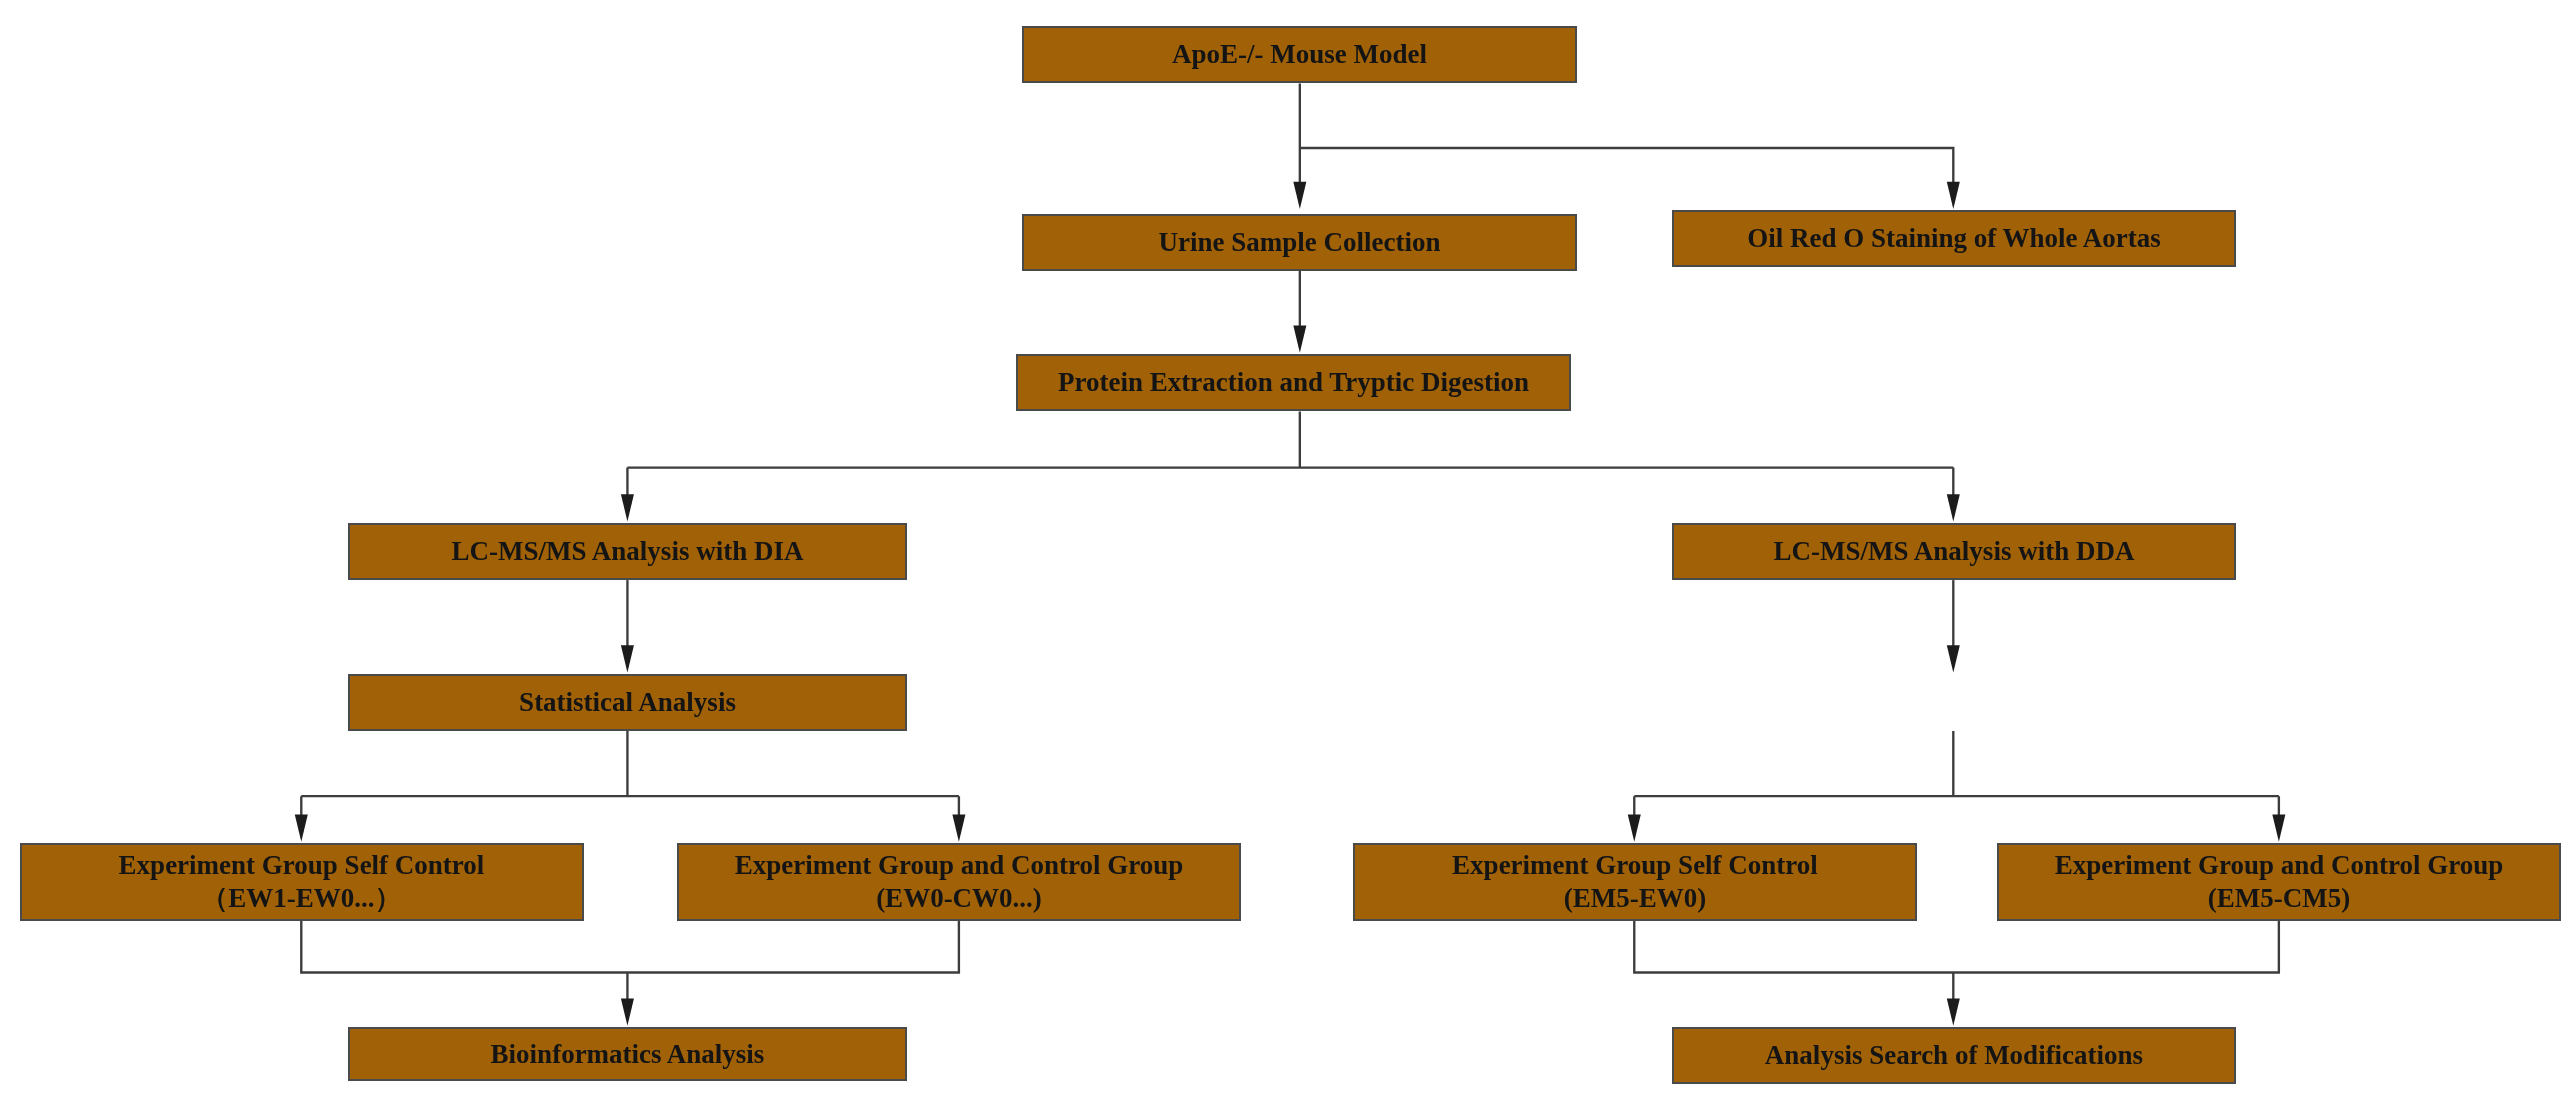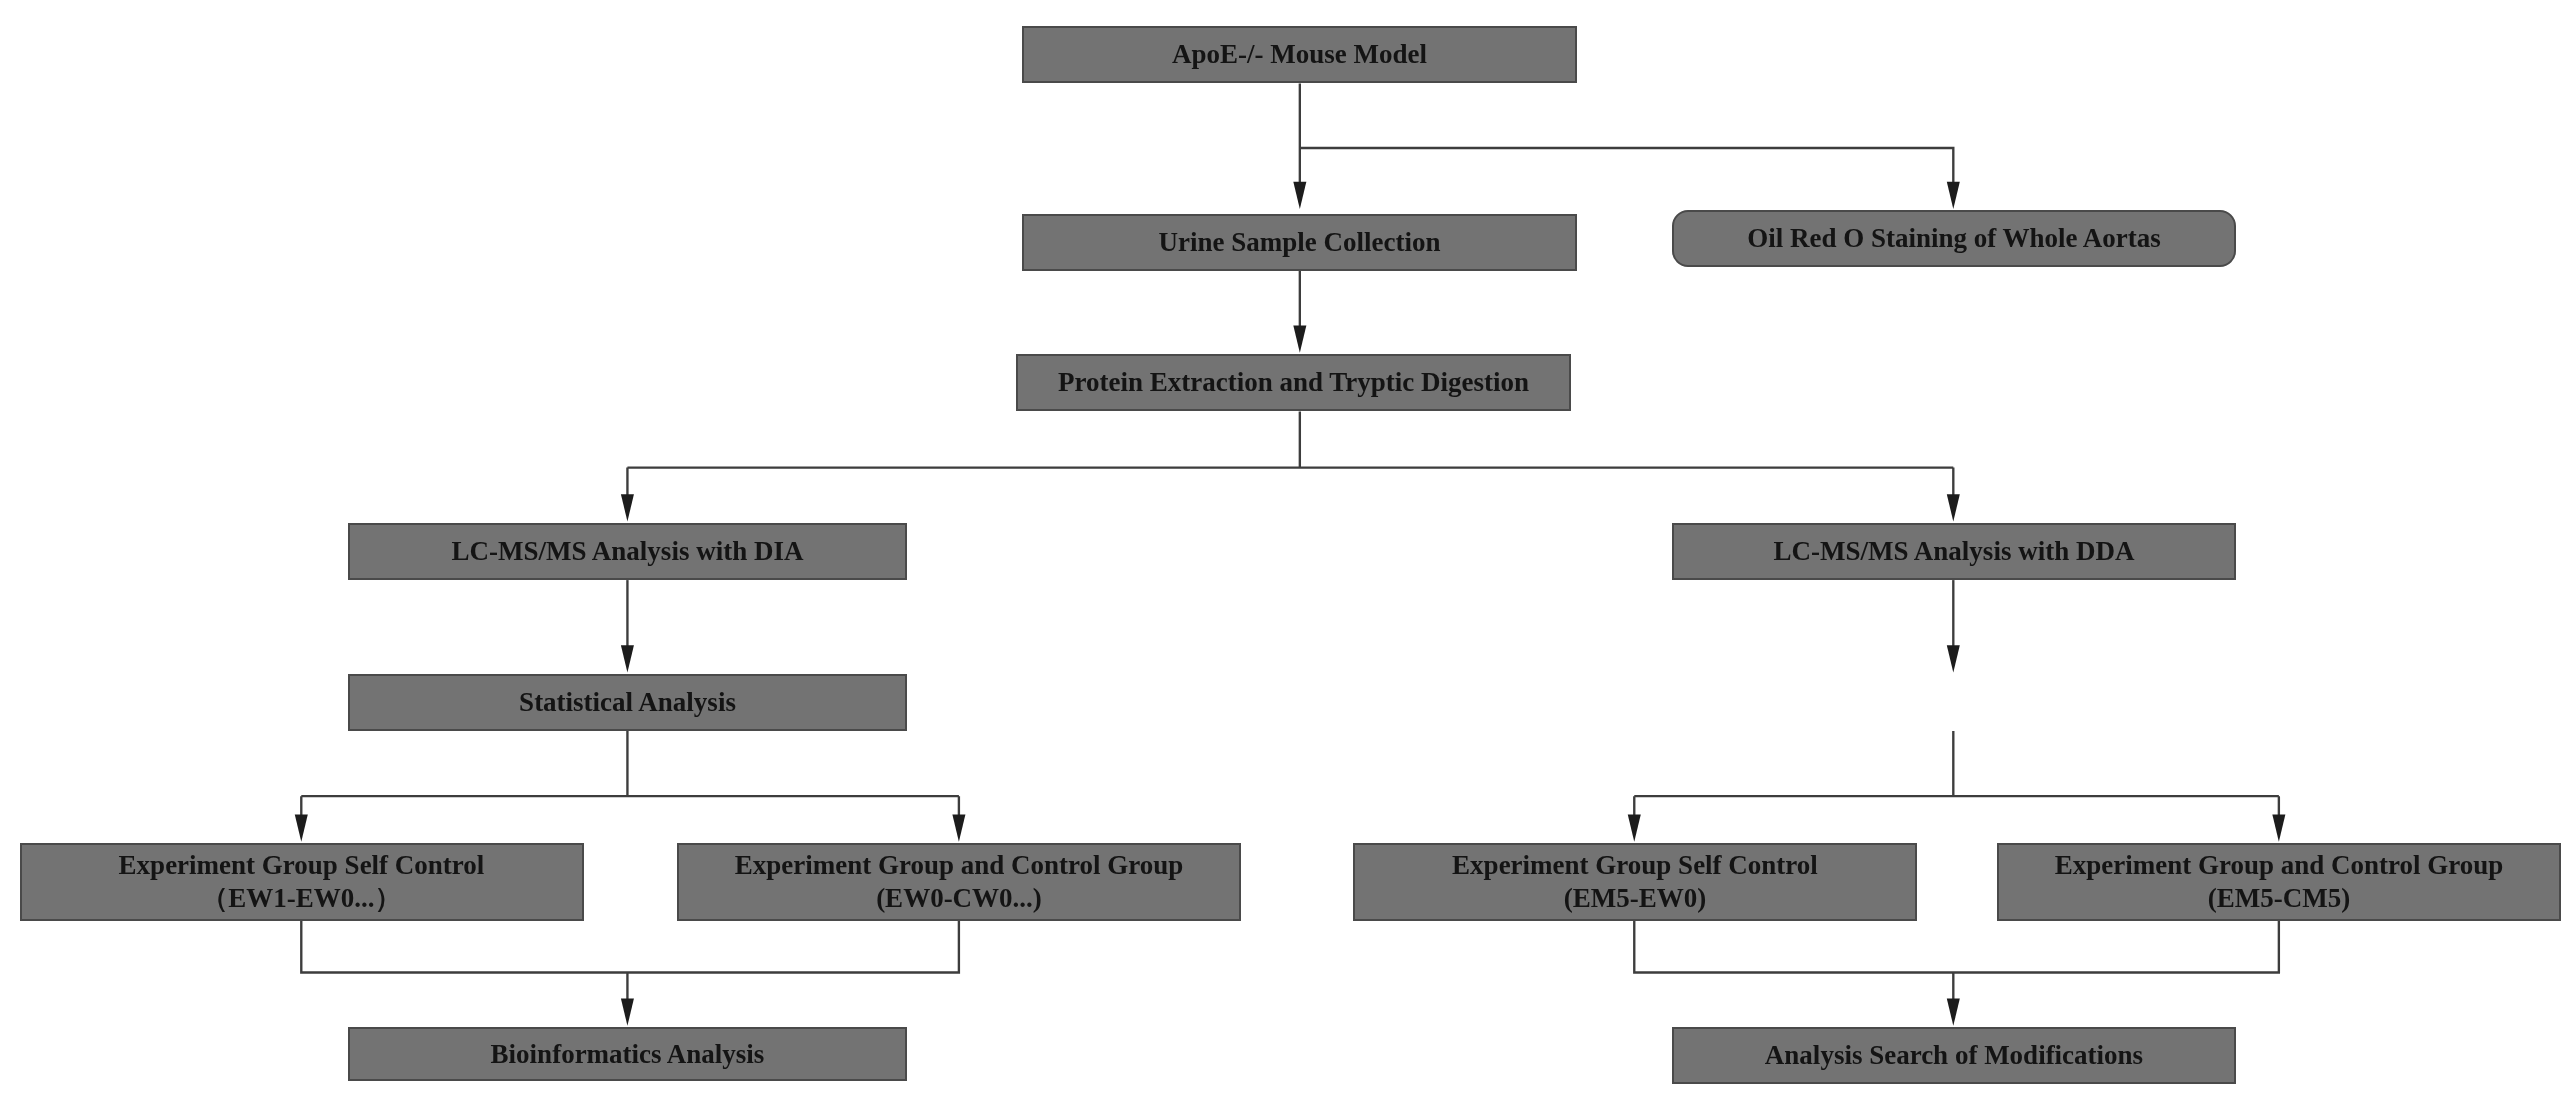--- a/index.html
+++ b/index.html
@@ -9,30 +9,30 @@
     --arrow:#1c1c1c;
     --text:#141414;
   }
   html,body{margin:0;padding:0;background:var(--bg);}
   body{width:2576px;height:1114px;position:relative;overflow:hidden;
        font-family:"Liberation Serif","DejaVu Serif",serif;}
   .stage{position:absolute;left:0;top:0;width:2576px;height:1114px;}
   .connectors{position:absolute;left:0;top:0;width:2576px;height:1114px;z-index:1;}
   .node{
     position:absolute;z-index:2;box-sizing:border-box;
-    background:#737373;border:2.4px solid var(--border);
+    background:#a16207;border:2.4px solid var(--border);
     display:flex;flex-direction:column;align-items:center;justify-content:center;
     text-align:center;color:var(--text);
     font-weight:bold;font-size:27px;line-height:1.22;
   }
   .node .lbl{display:block;white-space:nowrap;}
   
   #n-apoe          {left:1022px;top:26px;  width:555px;height:57px;}
   #n-urine         {left:1022px;top:214px; width:555px;height:57px;}
-  #n-oilred        {left:1672px;top:210px; width:564px;height:57px;border-radius:16px;}
+  #n-oilred        {left:1672px;top:210px; width:564px;height:57px;}
   #n-protein       {left:1016px;top:354px; width:555px;height:57px;}
   #n-dia           {left:348px; top:523px; width:559px;height:57px;}
   #n-dda           {left:1672px;top:523px; width:564px;height:57px;justify-content:center;}
   #n-stat          {left:348px; top:674px;width:559px;height:57px;}
   #n-opensearch    {left:1672px;top:674px;width:564px;height:57px;}
   #n-dia-self      {left:19.5px;  top:843px;width:564px;height:78px;}
   #n-dia-vs        {left:677px;top:843px;width:564px;height:78px;}
   #n-dda-self      {left:1353px;top:843px;width:564px;height:78px;}
   #n-dda-vs        {left:1997px;top:843px;width:564px;height:78px;}
   #n-bioinf        {left:348px; top:1027px;width:559px;height:54px;}

